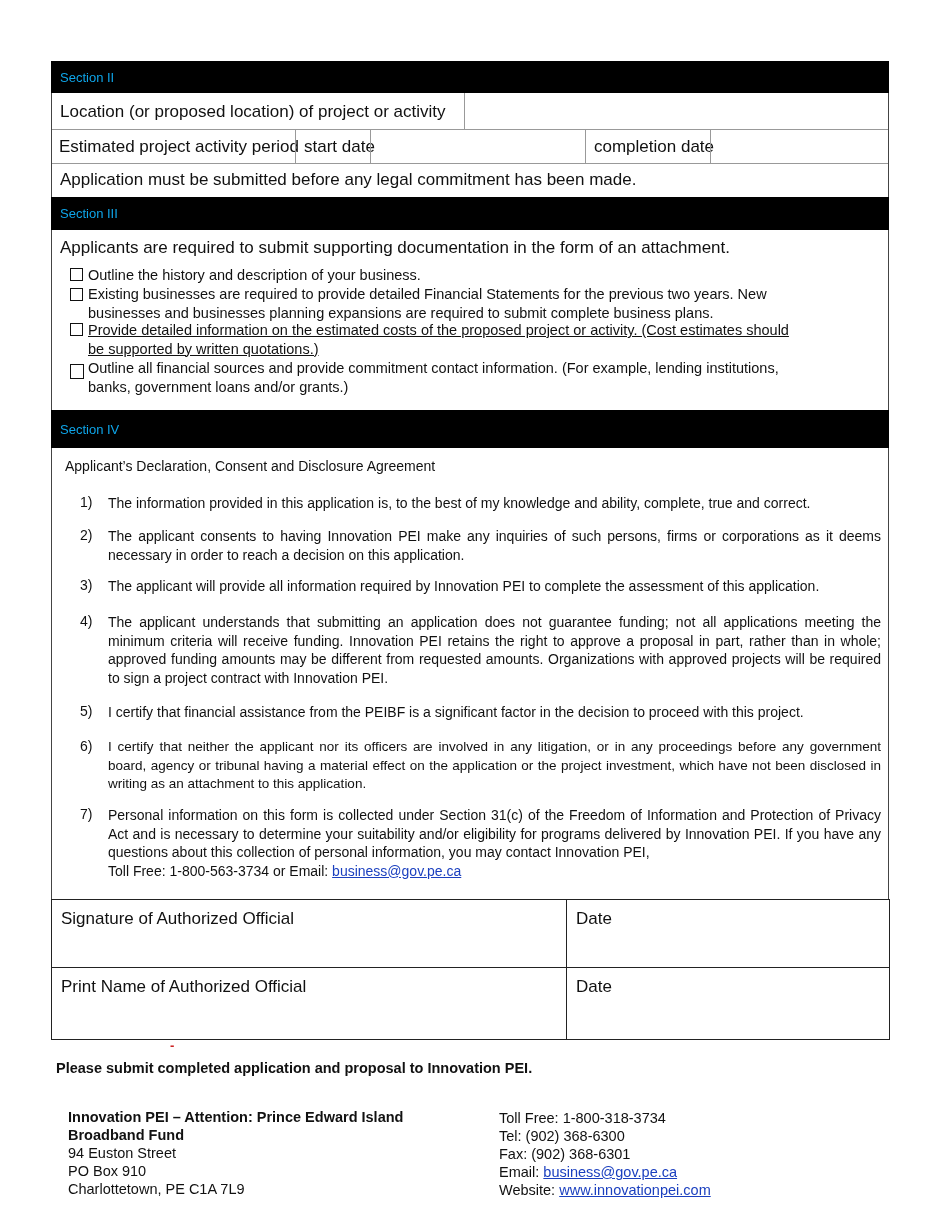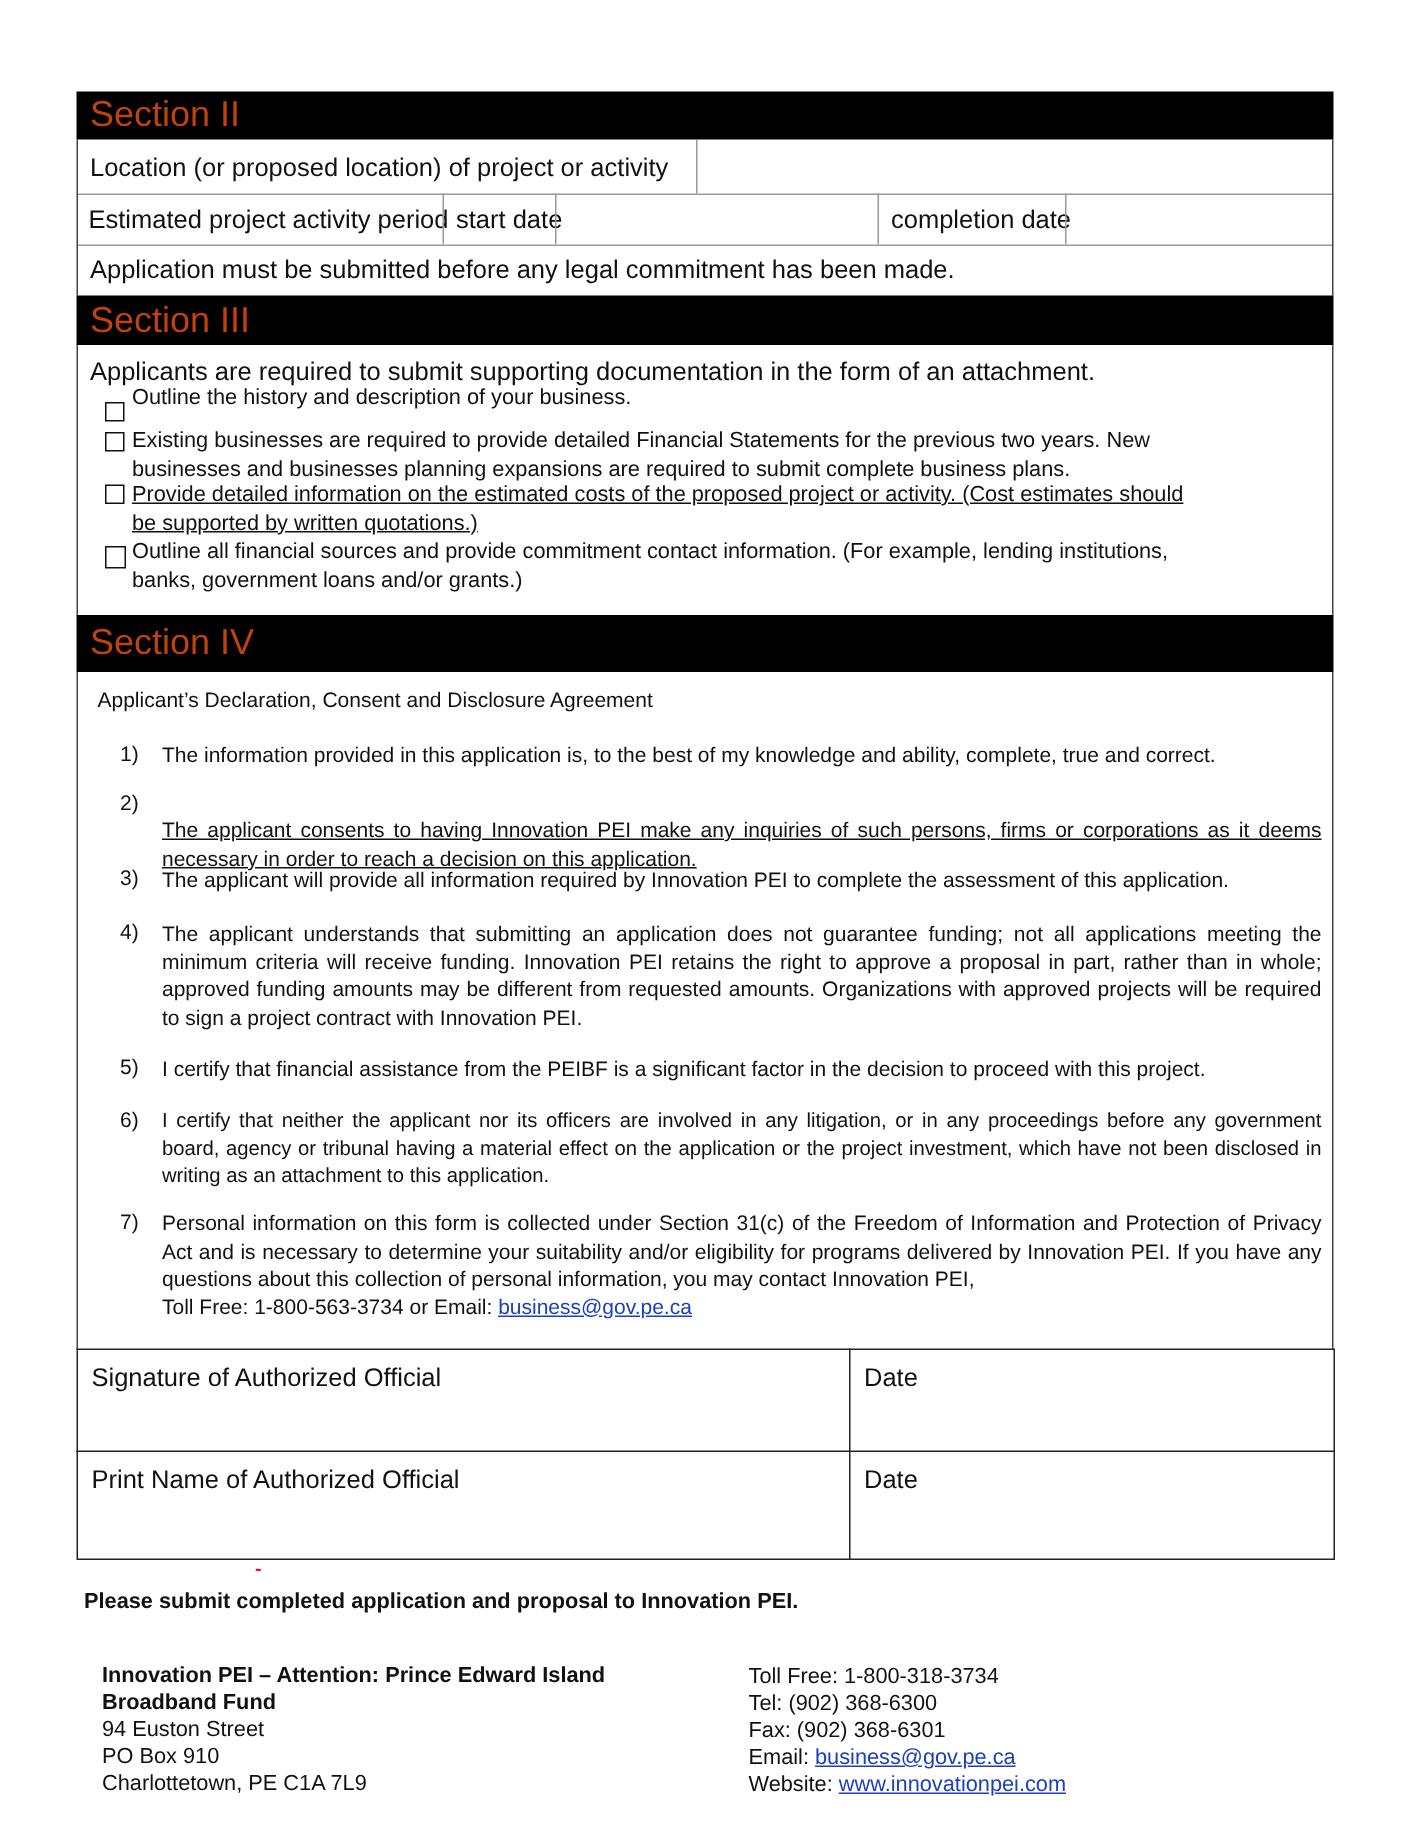--- a/index.html
+++ b/index.html
@@ -2,22 +2,22 @@
 <html><head>
 <meta charset="utf-8">
 <style>
   html, body { margin: 0; padding: 0; background: #ffffff; }
   body {
     width: 950px; height: 1230px; position: relative; overflow: hidden;
     font-family: "Liberation Sans", sans-serif; color: #111;
   }
   .abs { position: absolute; }
   .hdr {
-    position: absolute; left: 51px; width: 838px; background: #000; color: #c2410c;
-    font-size: 24px; box-sizing: border-box; padding-left: 9px;
+    position: absolute; left: 51px; width: 838px; background: #000; color: #0ea5e9;
+    font-size: 13px; box-sizing: border-box; padding-left: 9px;
     display: flex; align-items: center;
   }
   .frame { position: absolute; border-left: 1px solid #444; border-right: 1px solid #444; box-sizing: border-box; }
   .hline { position: absolute; height: 0; border-top: 1px solid #999; }
   .vline { position: absolute; width: 0; border-left: 1px solid #999; }
   .cell-text { position: absolute; font-size: 17px; white-space: nowrap; }
   .txt { position: absolute; font-size: 14.5px; line-height: 18.5px; }
   .cb {
     position: absolute; width: 13px; height: 13px; border: 1.3px solid #111; box-sizing: border-box; background:#fff;
   }
@@ -58,21 +58,21 @@
 <span class="cell-text" style="left:60px;top:170px;">Application must be submitted before any legal commitment has been made.</span>
 
 <div class="hdr" style="top:197px;height:33px;">
   <span>Section III</span>
 </div>
 <div class="frame" style="left:51px;top:230px;width:838px;height:180px;"></div>
 
 <span class="cell-text" style="left:60px;top:238px;">Applicants are required to submit supporting documentation in the form of an attachment.</span>
 
 <div class="cb" style="left:70px;top:268px;"></div>
-<div class="txt" style="left:88px;top:256px;">
+<div class="txt" style="left:88px;top:266px;">
   <div>Outline the history and description of your business.</div>
 </div>
 
 <div class="cb" style="left:70px;top:288px;"></div>
 <div class="txt" style="left:88px;top:285px;">
   <div>Existing businesses are required to provide detailed Financial Statements for the previous two years.  New</div>
   <div>businesses and businesses planning expansions are required to submit complete business plans.</div>
 </div>
 
 <div class="cb" style="left:70px;top:323px;"></div>
@@ -91,21 +91,21 @@
   <span>Section IV</span>
 </div>
 <div class="frame" style="left:51px;top:448px;width:838px;height:452px;"></div>
 
 <span class="cell-text" style="left:65px;top:458px;font-size:14px;">Applicant’s Declaration, Consent and Disclosure Agreement</span>
 
 <span class="num" style="left:80px;top:494px;">1)</span>
 <div class="para nojust" style="top:494px;">The information provided in this application is, to the best of my knowledge and ability, complete, true and correct.</div>
 
 <span class="num" style="left:80px;top:527px;">2)</span>
-<div class="para" style="top:544px;text-decoration:underline;">The applicant consents to having Innovation PEI make any inquiries of such persons, firms or corporations as it deems necessary in order to reach a decision on this application.</div>
+<div class="para" style="top:527px;">The applicant consents to having Innovation PEI make any inquiries of such persons, firms or corporations as it deems necessary in order to reach a decision on this application.</div>
 
 <span class="num" style="left:80px;top:577px;">3)</span>
 <div class="para nojust" style="top:577px;">The applicant will provide all information required by Innovation PEI to complete the assessment of this application.</div>
 
 <span class="num" style="left:80px;top:613px;">4)</span>
 <div class="para" style="top:613px;">The applicant understands that submitting an application does not guarantee funding; not all applications meeting the minimum criteria will receive funding.  Innovation PEI retains the right to approve a proposal in part, rather than in whole; approved funding amounts may be different from requested amounts.  Organizations with approved projects will be required to sign a project contract with Innovation PEI.</div>
 
 <span class="num" style="left:80px;top:703px;">5)</span>
 <div class="para nojust" style="top:703px;">I certify that financial assistance from the PEIBF is a significant factor in the decision to proceed with this project.</div>
 

